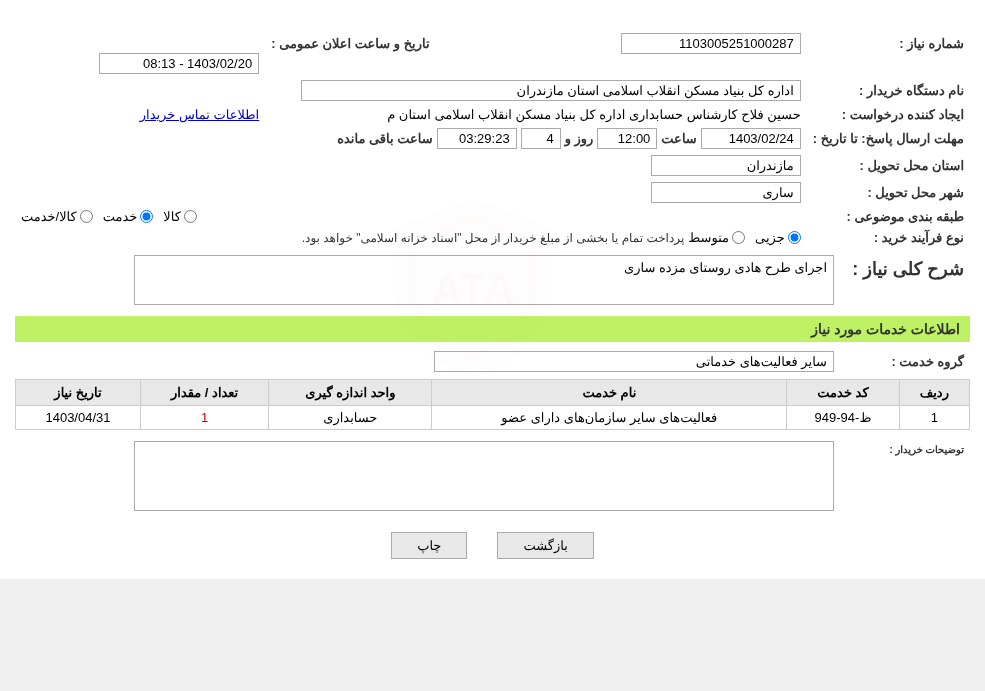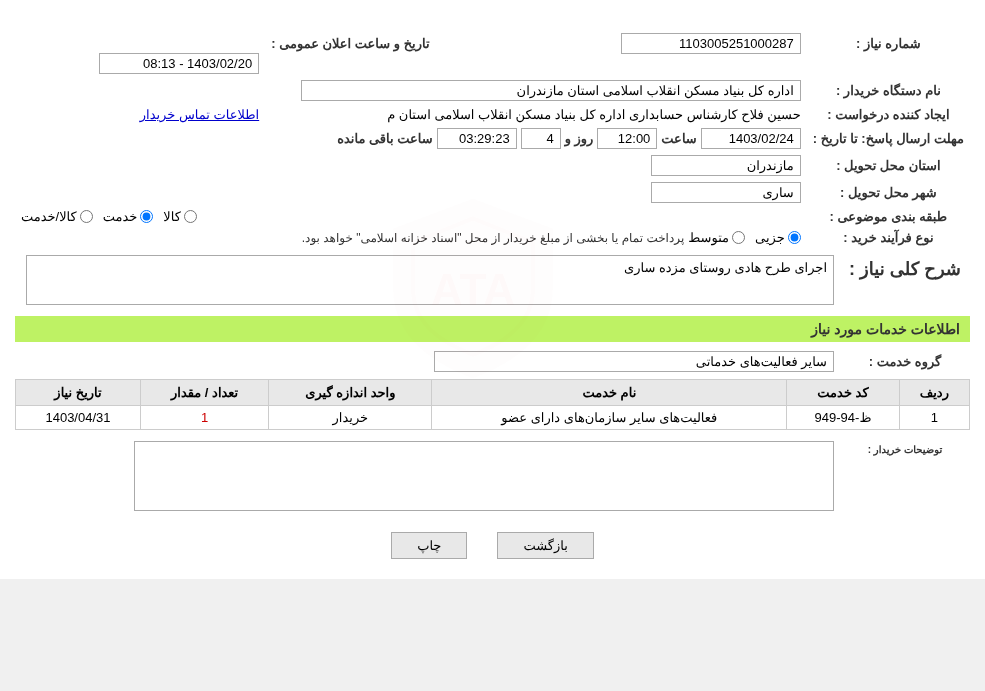--- a/index.html
+++ b/index.html
@@ -39,21 +39,21 @@
       margin-bottom: 4px;
     }
     .info-table td {
       padding: 3px 6px;
       vertical-align: middle;
     }
     .label-cell {
       color: #333;
       font-weight: bold;
       white-space: nowrap;
-      text-align: center;
+      text-align: right;
       width: 130px;
     }
     .value-cell {
       text-align: right;
     }
     .input-box {
       border: 1px solid #aaa;
       padding: 2px 6px;
       background: #fff;
       min-width: 120px;
@@ -267,21 +267,21 @@
         </td>
       </tr>
     </tbody>
       </table>
 
     <table class="info-table">
       <tbody>
           <tr>
         <td class="label-cell" style="vertical-align:top; padding-top:6px; font-size:18px; font-weight:bold;">شرح کلی نیاز :</td>
         <td class="value-cell">
-          <div style="border:1px solid #aaa; min-height:50px; padding:4px 6px; background:#fff; width:808px;">
+          <div style="border:1px solid #aaa; min-height:50px; padding:4px 6px; background:#fff; width:700px;">
             <span>اجرای طرح هادی روستای مزده ساری</span>
           </div>
         </td>
       </tr>
     </tbody>
       </table>
 
     <div class="section-title">اطلاعات خدمات مورد نیاز</div>
 
     <table class="info-table">
@@ -305,21 +305,21 @@
           <th>تعداد / مقدار</th>
           <th>تاریخ نیاز</th>
         </tr>
       </thead>
       <tbody id="services-tbody">
 
       <tr>
       <td>1</td>
       <td>ظ-94-949</td>
       <td>فعالیت‌های سایر سازمان‌های دارای عضو</td>
-      <td>خریدار</td>
+      <td>حسابداری</td>
       <td style="color:#cc0000;">1</td>
       <td>1403/04/31</td>
     </tr>
         </tbody>
     </table>
 
     <table class="info-table" style="margin-top:8px;">
       <tbody>
           <tr>
         <td class="label-cell" style="vertical-align:top; padding-top:6px; font-size:10px; font-weight:bold;">توضیحات خریدار :</td>

